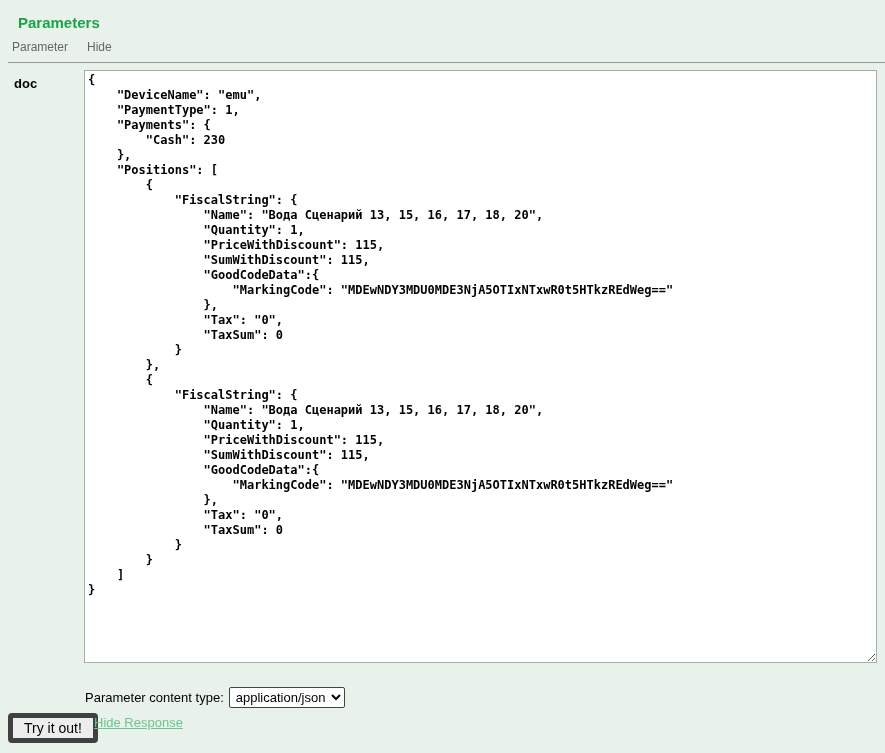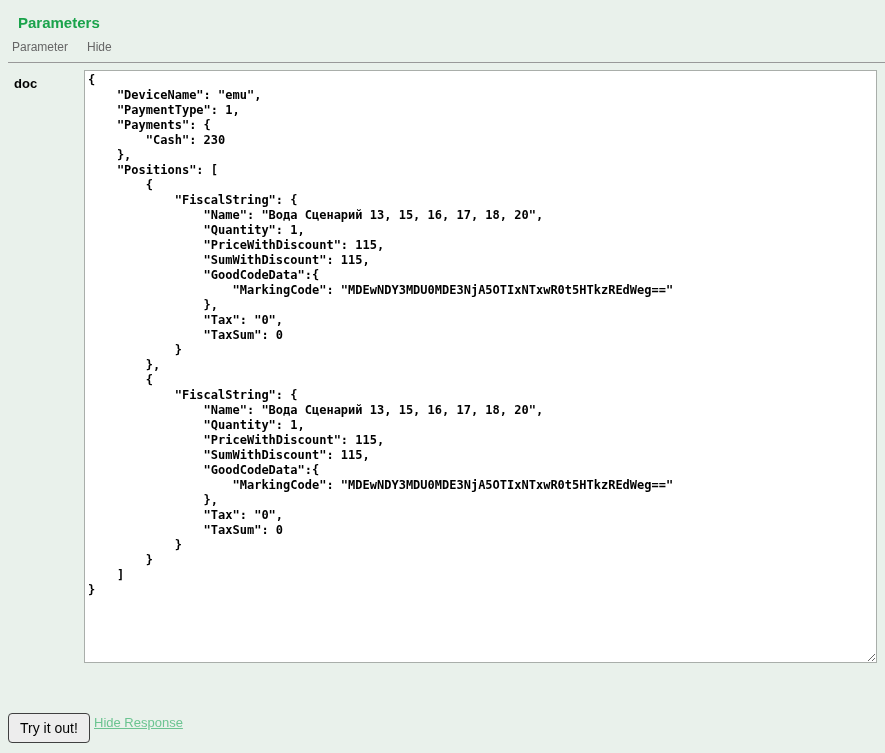--- a/index.html
+++ b/index.html
@@ -71,21 +71,21 @@
     border: 1px solid #444;
     border-radius: 2px;
     color: #000;
     padding: 0 2px;
   }
 
   .try-button {
     position: absolute; left: 8px; top: 713px;
     height: 30px; min-width: 77px;
     background: #ededed;
-    border: 1px solid #404040;
+    border: 5px solid #404040;
     border-radius: 4px;
     font-family: "Liberation Sans", sans-serif;
     font-size: 14px; color: #000;
     padding: 0 11px;
     cursor: pointer;
   }
 
   .hide-response-link {
     position: absolute; left: 94px; top: 715px;
     font-size: 13px; font-weight: 500;
@@ -137,18 +137,24 @@
                 "GoodCodeData":{
                     "MarkingCode": "MDEwNDY3MDU0MDE3NjA5OTIxNTxwR0t5HTkzREdWeg=="
                 },
                 "Tax": "0",
                 "TaxSum": 0
             }
         }
     ]
 }</textarea>
 
+  <div class="content-type-row">
+    <label class="content-type-label">Parameter content type:</label>
+    <select class="content-type-select">
+      <option selected="">application/json</option>
+    </select>
+  </div>
 
   <button class="try-button">Try it out!</button>
 
   <a class="hide-response-link">Hide Response</a>
 
 </div>
 
 </body></html>

